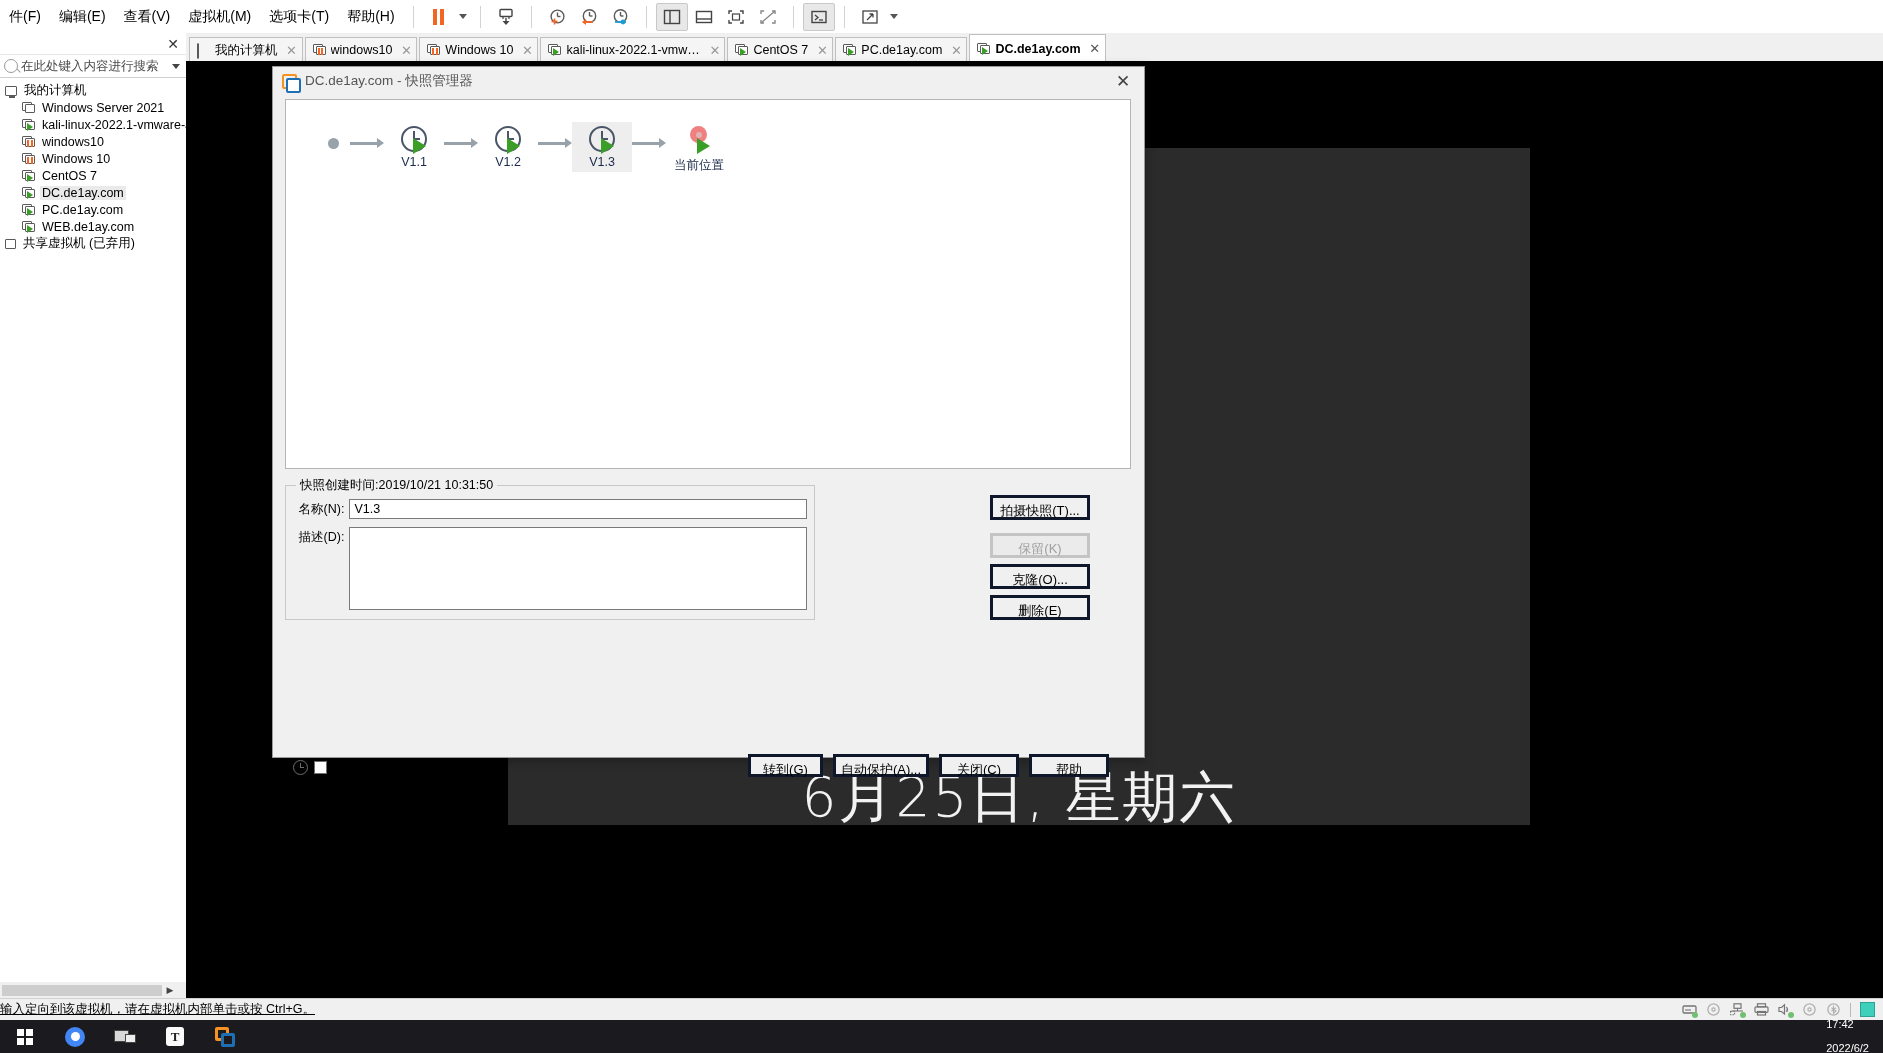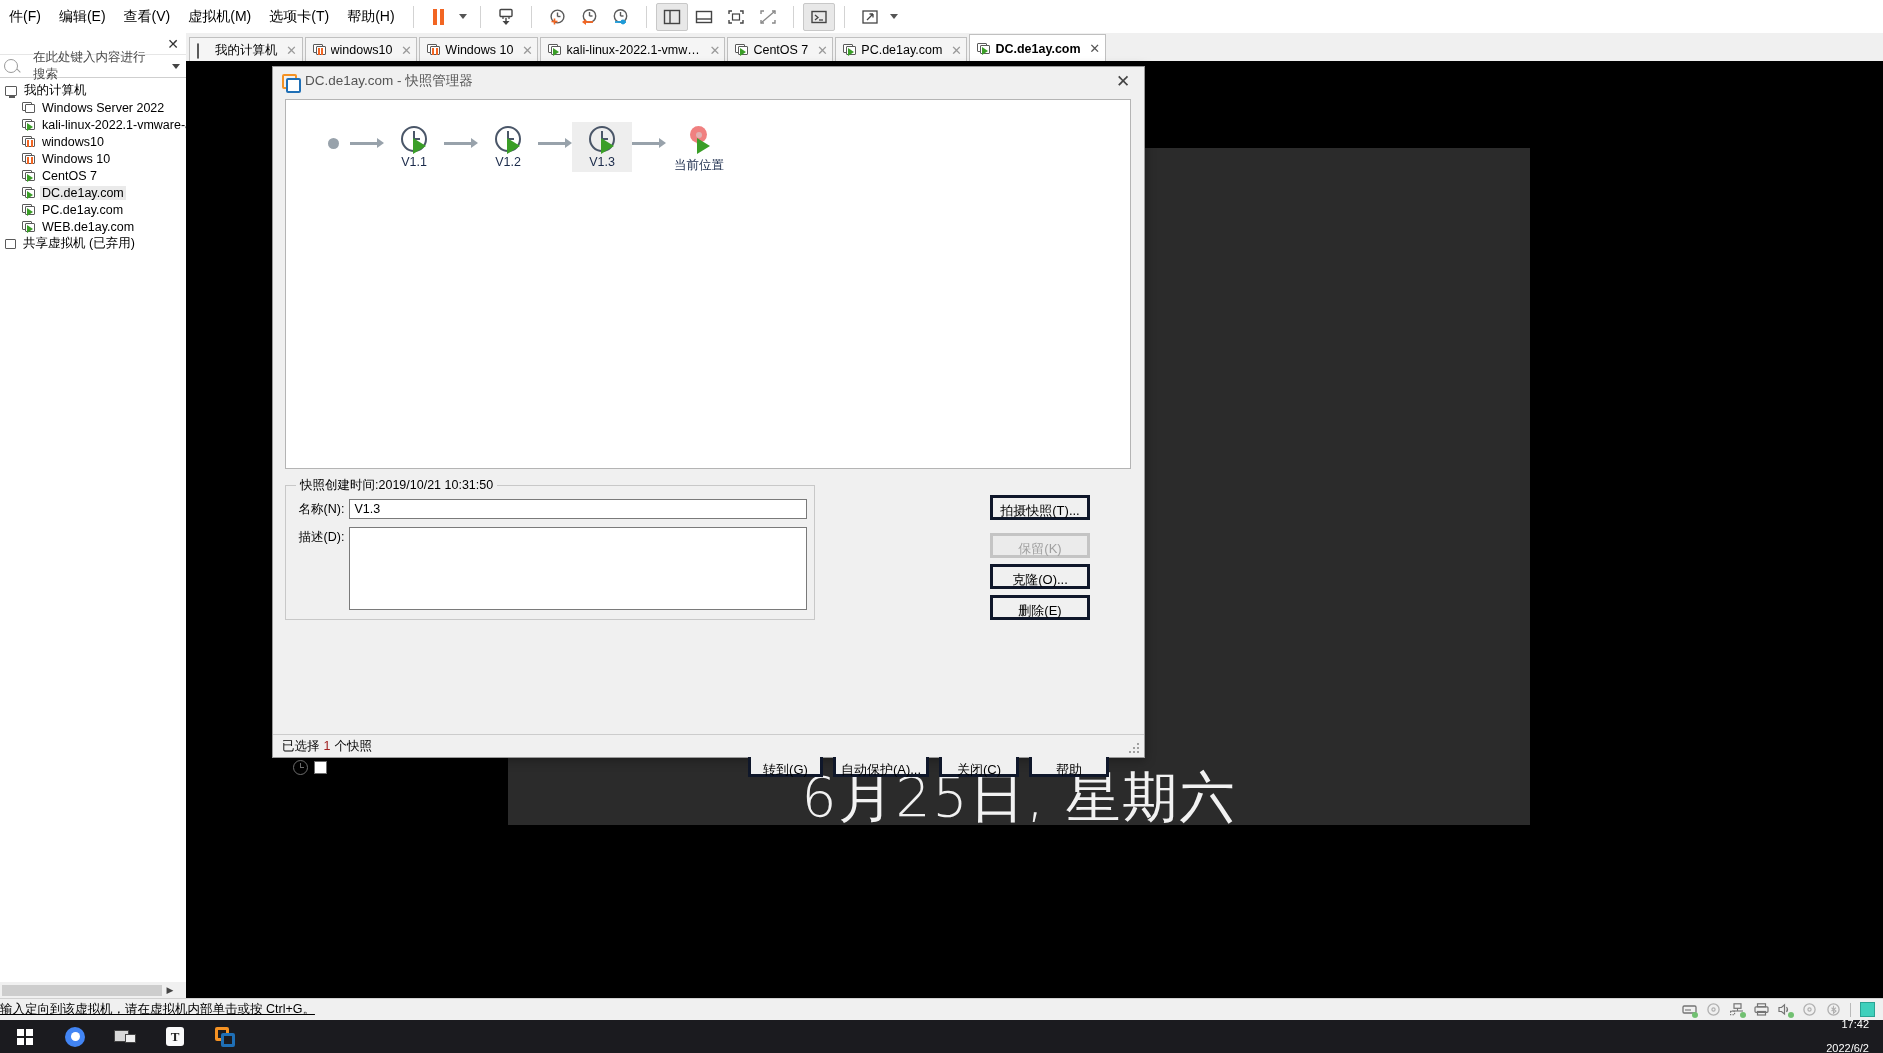--- a/index.html
+++ b/index.html
@@ -67,21 +67,21 @@
   
   .sidebar {
     position:absolute; left:0; top:33px; width:186px; height:965px;
     background:#ffffff; box-sizing:border-box;
   }
   .side-close {
     height:21px; display:flex; align-items:center; justify-content:flex-end; padding-right:7px;
     font-size:14px; color:#333; cursor:default; border-bottom:1px solid #e6e6e6;
   }
   .side-search {
-    height:22px; display:flex; align-items:center; gap:15px; padding:0 4px;
+    height:22px; display:flex; align-items:center; gap:3px; padding:0 4px;
     border-bottom:1px solid #cfcfcf; color:#4b4b4b; font-size:12.5px;
   }
   .side-search .sico { width:12px;height:12px;border:1.3px solid #9a9a9a;border-radius:50%;position:relative; flex:0 0 auto;}
   .side-search .sico::after{content:"";position:absolute;width:5px;height:1.3px;background:#9a9a9a;transform:rotate(45deg);right:-4px;bottom:1px;}
   .side-search .stxt { flex:1; }
   .side-search .sdrop { width:0;height:0;border-left:4px solid transparent;border-right:4px solid transparent;border-top:5px solid #444; margin-right:2px;}
   .tree { padding-top:4px; font-size:12.5px; }
   .tree-row { display:flex; align-items:center; height:17px; padding-left:5px; cursor:default; white-space:nowrap; overflow:hidden;}
   .tree-row.indent { padding-left:22px; }
   .tree-row.sel .tname { background:#eaeaea; }
@@ -231,21 +231,21 @@
   .tray-green { position:absolute; right:-1px; bottom:-1px; width:6px;height:6px;border-radius:50%;background:#5cb85c;}
   .tray-last { width:15px;height:15px; background:#3fd0bc; border:1px solid #2aa394; box-sizing:border-box;}
 
   
   .taskbar {
     position:absolute; left:0; top:1020px; width:1883px; height:33px;
     background:#1b1b1f; display:flex; align-items:center; color:#fff;
   }
   .tb-item { width:50px; height:33px; display:flex; align-items:center; justify-content:center; cursor:default;}
   .clock-area { position:absolute; right:14px; top:0; height:33px; display:flex; flex-direction:column;
-     align-items:flex-end; justify-content:center; font-size:11px; line-height:13px; color:#fff;gap:11px;}
+     align-items:flex-start; justify-content:center; font-size:11px; line-height:13px; color:#fff;gap:11px;}
   .win-logo { display:grid; grid-template-columns:7px 7px; grid-template-rows:7px 7px; gap:2px;}
   .win-logo i { background:#fff; display:block;}
   .chrome-ico { width:20px;height:20px;border-radius:50%;background:#4285f4; position:relative;}
   .chrome-ico::after{content:"";position:absolute;left:5.5px;top:5.5px;width:9px;height:9px;border-radius:50%;background:#fff;}
   .disp-ico { width:22px;height:17px; position:relative;}
   .disp-ico .m1 { position:absolute;left:0;top:2px;width:15px;height:12px;background:#d8d8d8;border:1.5px solid #444;box-sizing:border-box;}
   .disp-ico .m2 { position:absolute;left:11px;top:6px;width:11px;height:9px;background:#eee;border:1.5px solid #444;box-sizing:border-box;}
   .t-ico { width:18px;height:19px;background:#fafafa;border-radius:3px; display:flex;align-items:center;justify-content:center;
        font-family:"Liberation Serif", serif; font-size:13px; color:#222; font-weight:bold;}
   .vmw-ico { width:20px;height:20px; position:relative;}
@@ -450,21 +450,21 @@
         <span class="ticon">
             <span class="mycomp-ico"></span>
           </span>
         <span class="tname">我的计算机</span>
       </div>
       <div class="tree-row indent">
         <span class="ticon vm-ico">
           <span class="screen"></span>
             <span class="screen2"></span>
         </span>
-        <span class="tname">Windows Server 2022</span>
+        <span class="tname">Windows Server 2021</span>
       </div>
       <div class="tree-row indent">
         <span class="ticon vm-ico">
           <span class="screen"></span>
             <span class="screen2"></span>
             <span class="play"></span>
         </span>
         <span class="tname">kali-linux-2022.1-vmware-amd</span>
       </div>
       <div class="tree-row indent">
@@ -650,33 +650,20 @@
         </span>
       <span class="chk"></span>
       <span>显示自动保护快照(S)</span>
     </div>
 
     <button class="btn" style="position:absolute;left:475px;top:687px;width:75px;height:23px;">转到(G)</button>
     <button class="btn" style="position:absolute;left:560px;top:687px;width:96px;height:23px;">自动保护(A)...</button>
     <button class="btn" style="position:absolute;left:666px;top:687px;width:80px;height:23px;">关闭(C)</button>
     <button class="btn" style="position:absolute;left:756px;top:687px;width:80px;height:23px;">帮助</button>
 
-    <div class="dlg-status">
-      <span>已选择</span>
-      <span class="num">1</span>
-      <span>个快照</span>
-      <span class="grip">
-        <i style="left:8px;top:8px"></i>
-          <i style="left:4px;top:8px"></i>
-          <i style="left:8px;top:4px"></i>
-        <i style="left:0px;top:8px"></i>
-          <i style="left:4px;top:4px"></i>
-          <i style="left:8px;top:0px"></i>
-      </span>
-    </div>
   </div>
 
   <div class="statusbar">
     <span class="status-text">输入定向到该虚拟机，请在虚拟机内部单击或按 Ctrl+G。</span>
     <span class="tray-icons">
       <span class="tray-ic">
         <svg width="15" height="13" viewBox="0 0 15 13">
             <rect x="1" y="3" width="13" height="7" rx="1.2" fill="none" stroke="#5f5f5f" stroke-width="1.3"></rect>
             <line x1="3" y1="7" x2="9" y2="7" stroke="#5f5f5f" stroke-width="1.1"></line>
           </svg>

